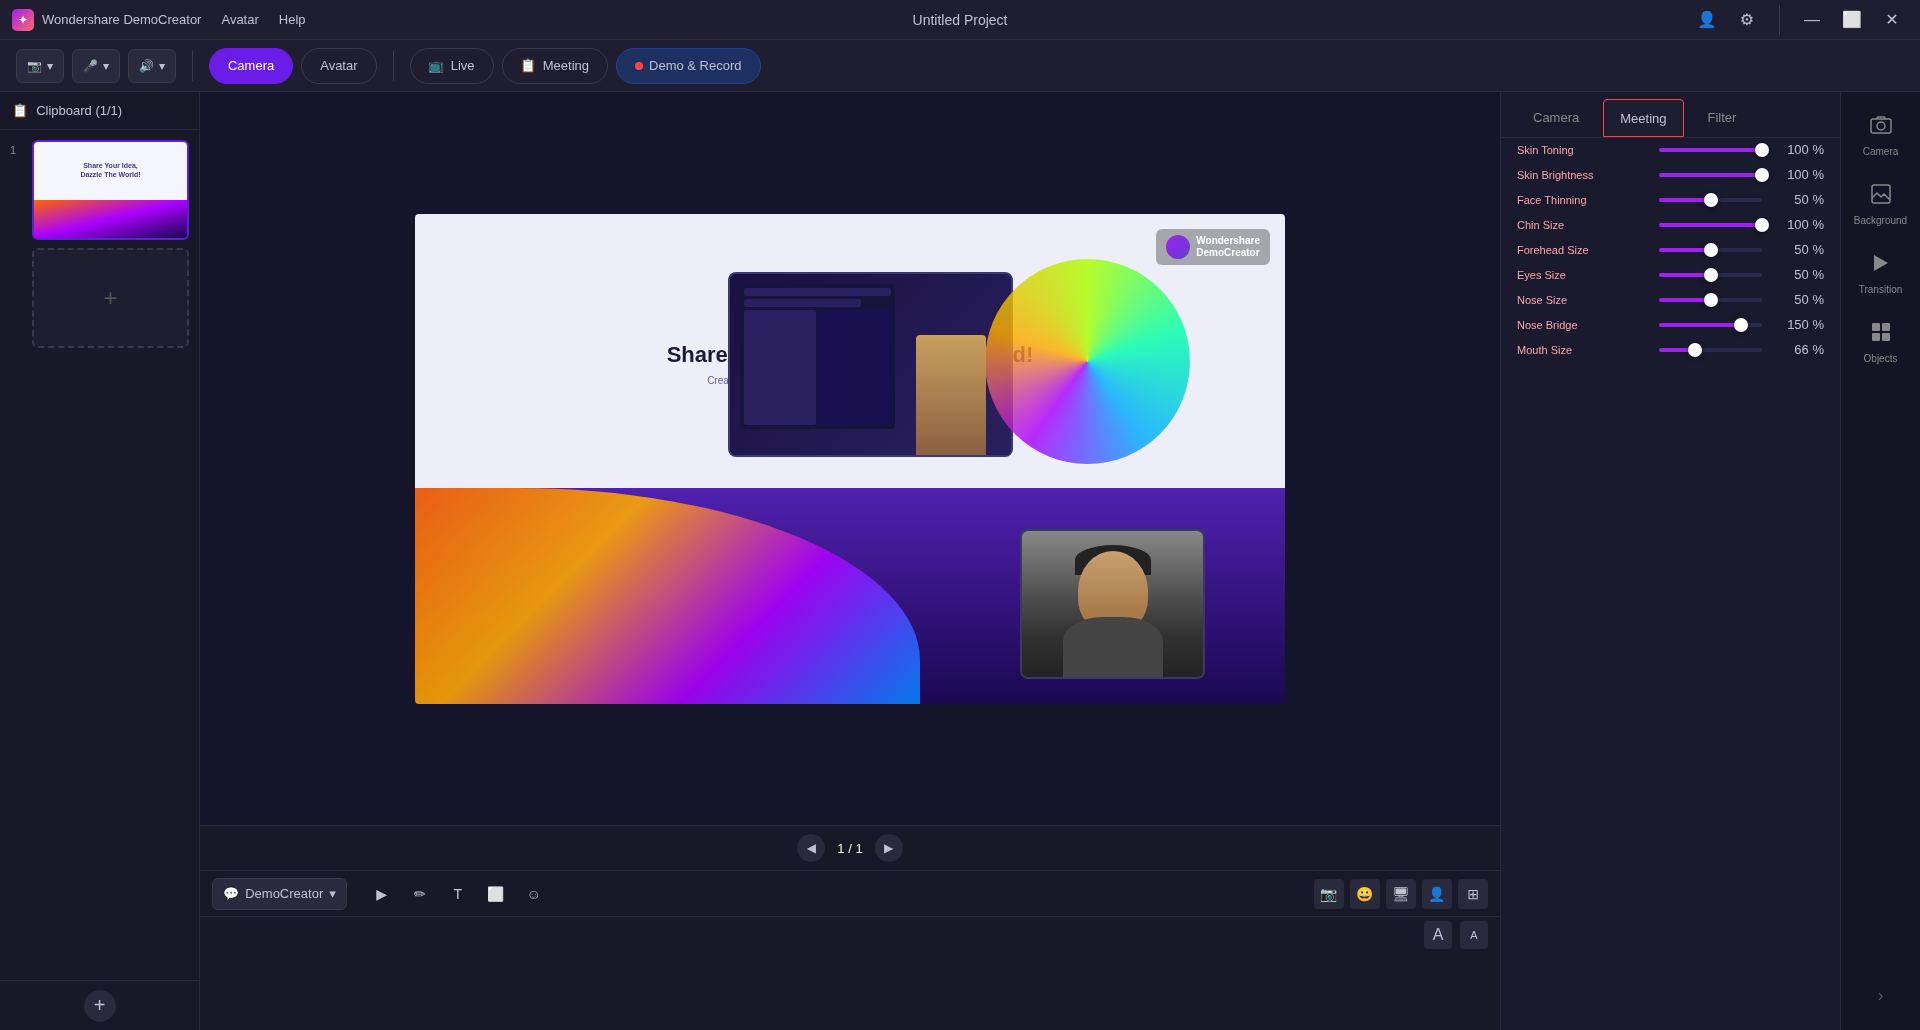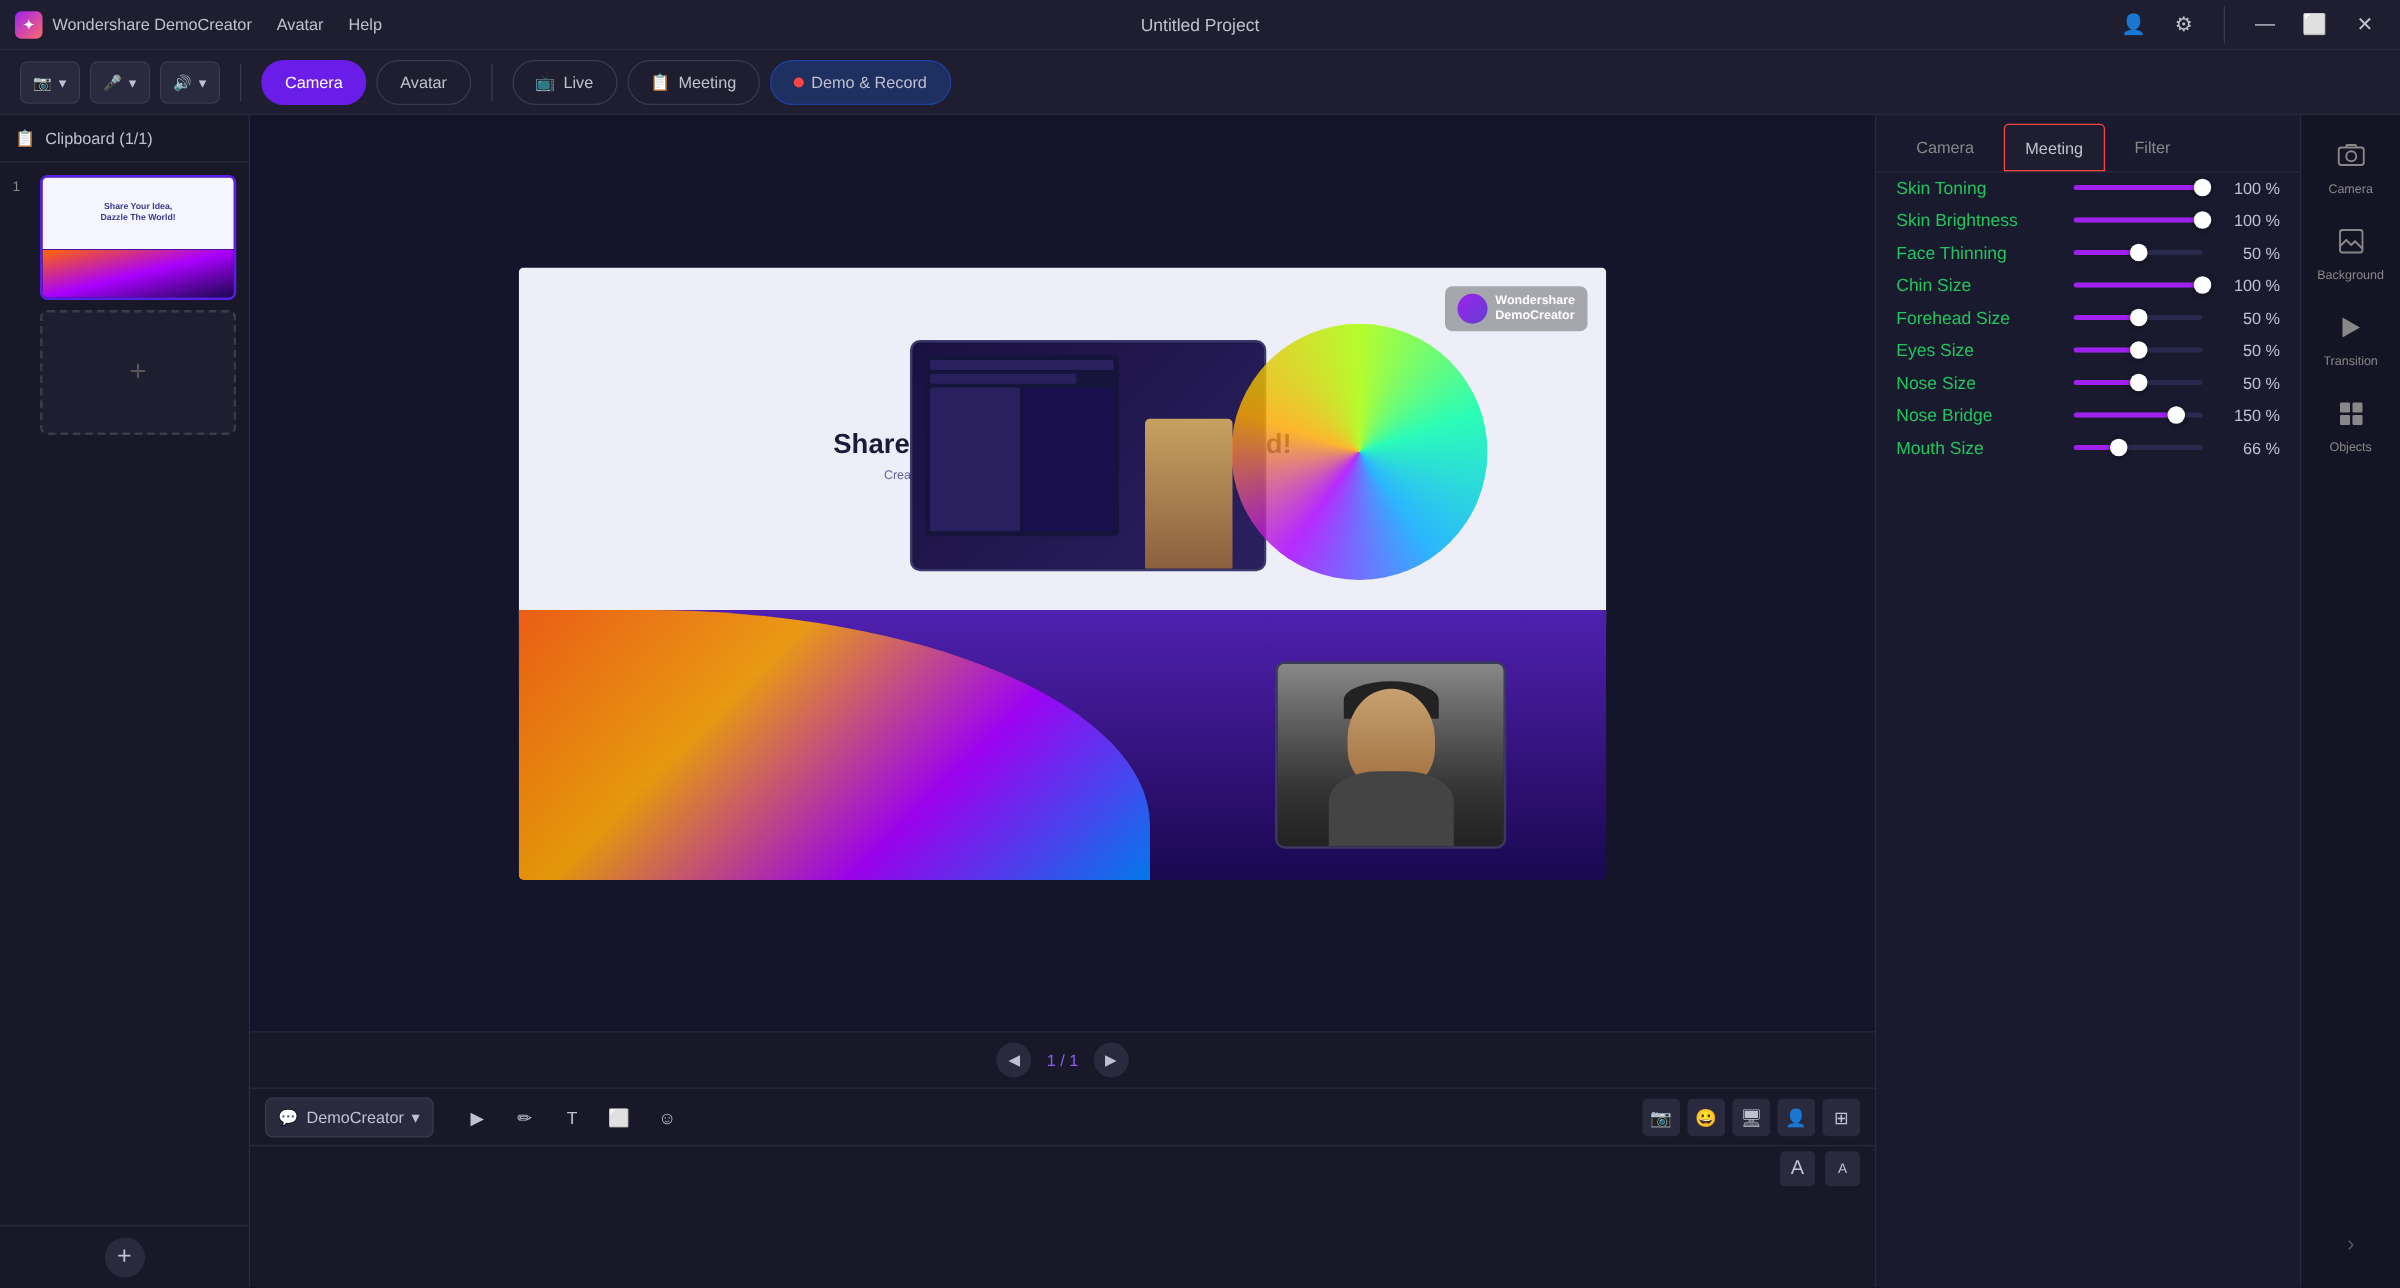--- a/index.html
+++ b/index.html
@@ -353,21 +353,21 @@
       border-radius: 50%;
       display: flex;
       align-items: center;
       justify-content: center;
       cursor: pointer;
       color: #c0c0d0;
       font-size: 12px;
     }
     .nav-pages {
       font-size: 13px;
-      color: #8b5cf6;
+      color: #fef9c3;
     }
 
     
     .teleprompter {
       height: 160px;
       background: #181828;
       border-top: 1px solid #2a2a3e;
       display: flex;
       flex-direction: column;
       flex-shrink: 0;
@@ -590,22 +590,22 @@
       padding: 4px 16px 16px;
     }
     .slider-row {
       display: flex;
       align-items: center;
       margin-bottom: 10px;
       gap: 12px;
     }
     .slider-label {
       width: 130px;
-      font-size: 14px;
-      color: #22c55e;
+      font-size: 11px;
+      color: #fca5a5;
       flex-shrink: 0;
     }
     .slider-track {
       flex: 1;
       height: 4px;
       background: #2a2a4e;
       border-radius: 2px;
       position: relative;
       cursor: pointer;
     }

